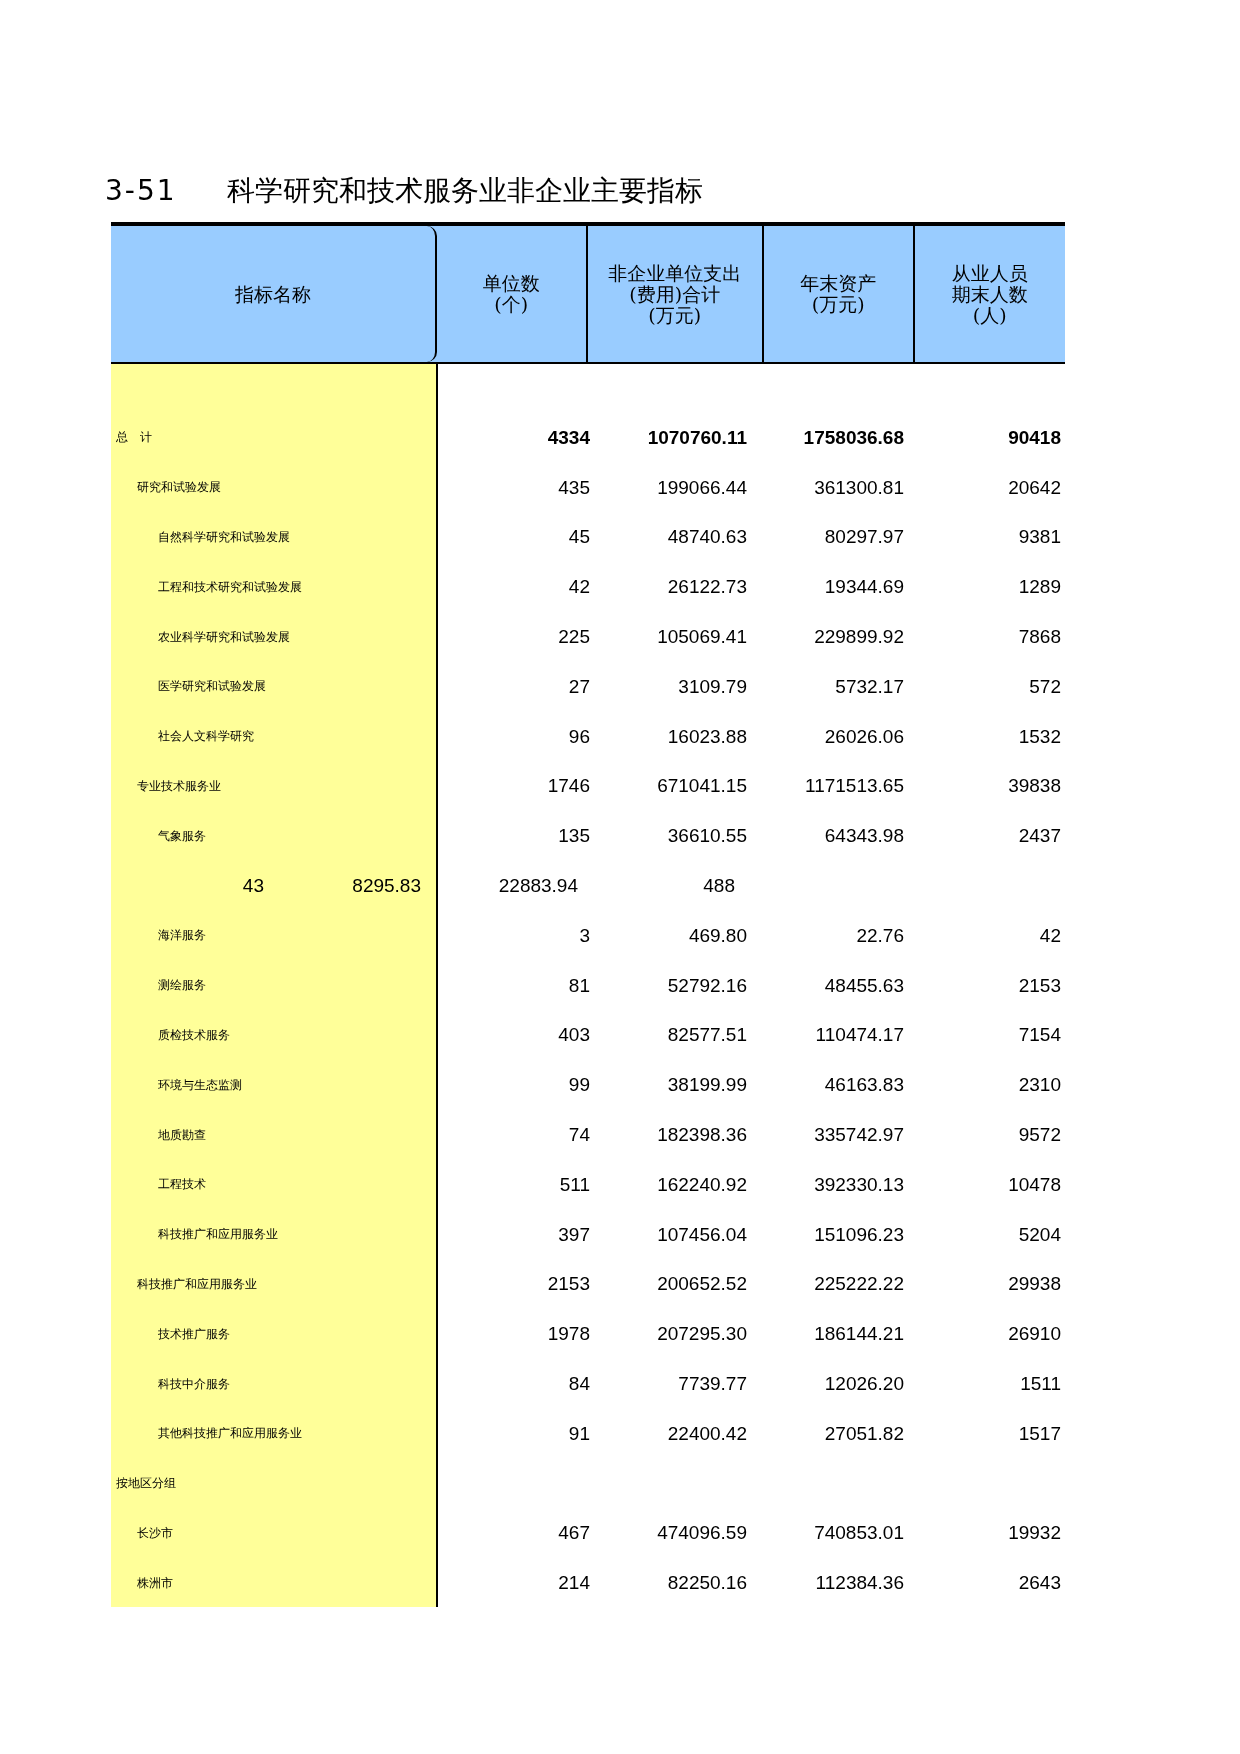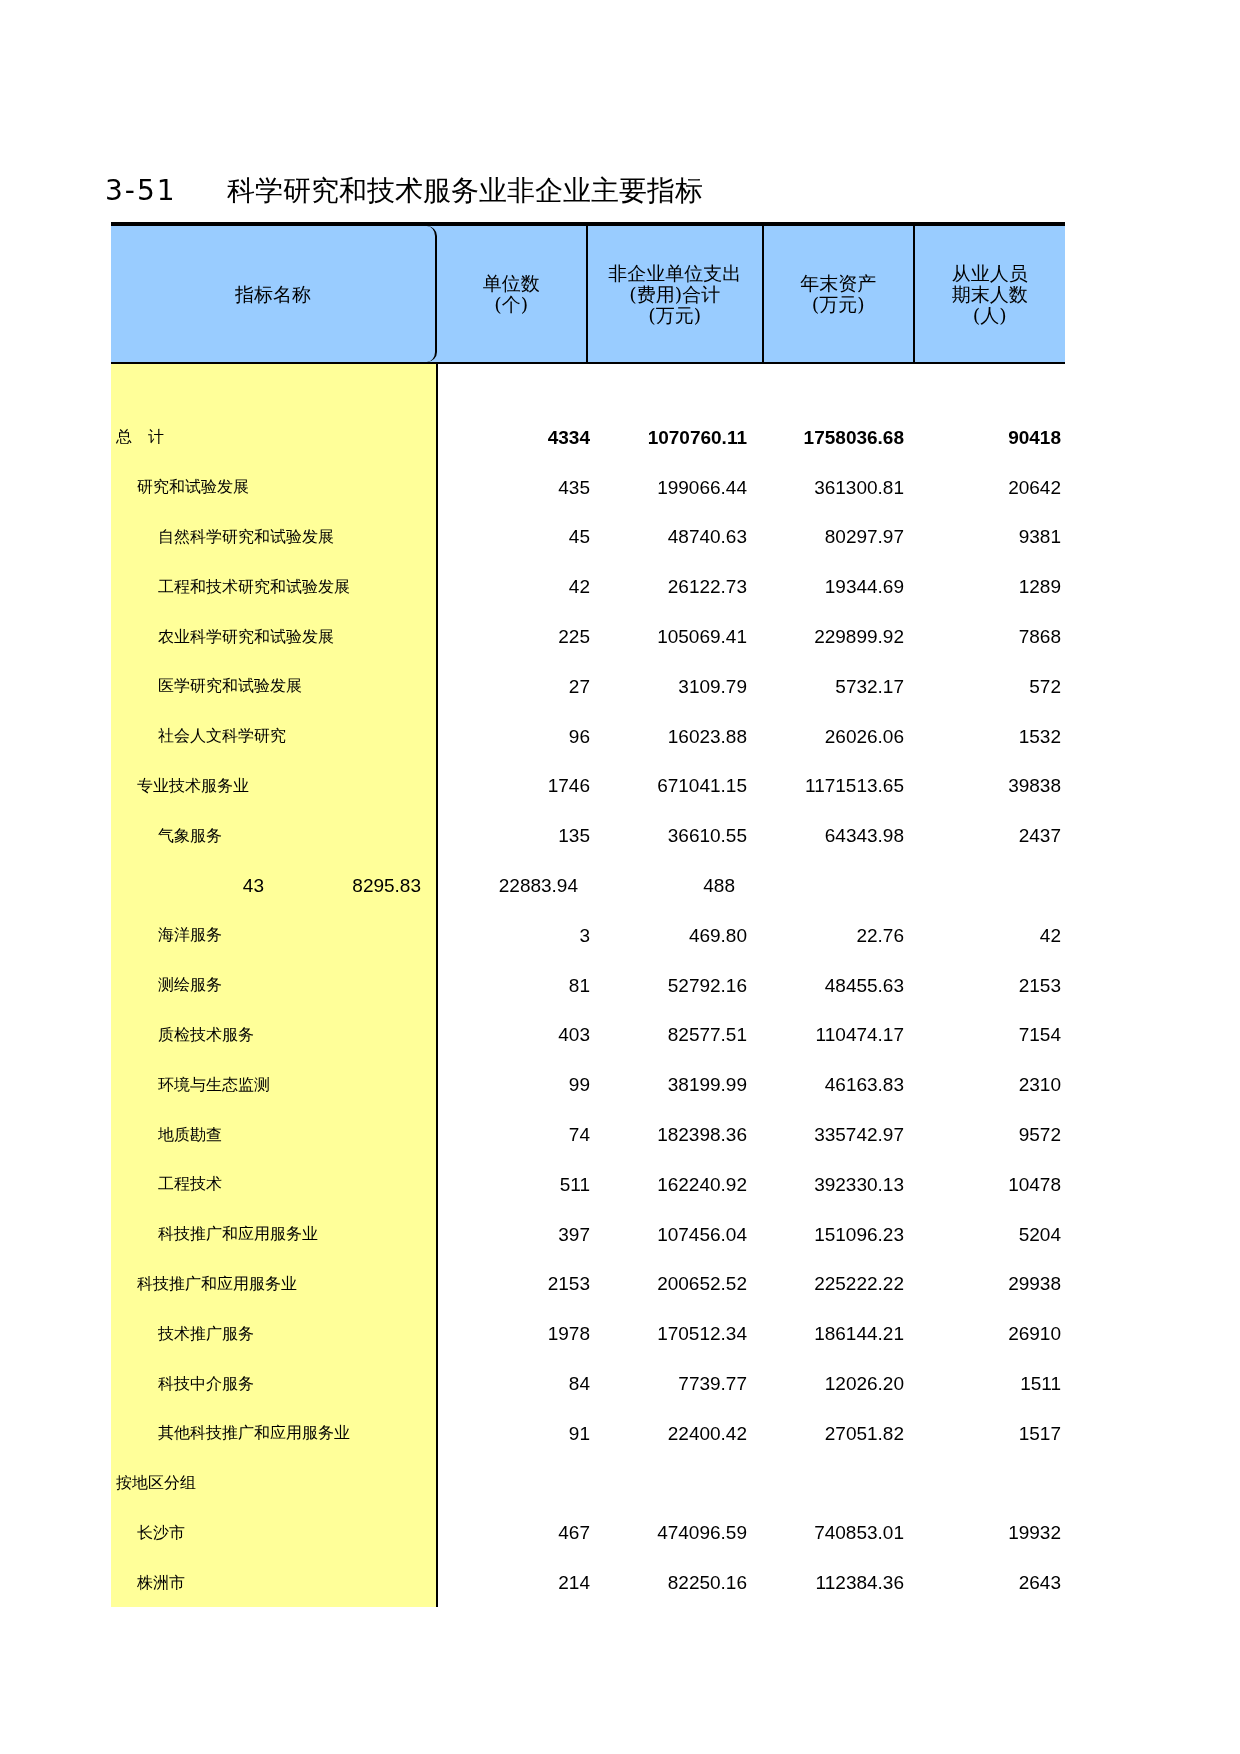--- a/index.html
+++ b/index.html
@@ -16,21 +16,21 @@
            text-align:center; font-family:"DejaVu Serif", serif; font-size:19px; line-height:21px;
            border-right:2px solid #000; white-space:pre-line; }
   .hcell:last-child { border-right:none; }
   .c0 { width:340px;border-radius:10px; } .c1 { width:157px; } .c2 { width:184px; } .c3 { width:157px; } .c4 { width:157px;border-radius:10px; }
 
   .body { position:relative; }
   .namecol { position:absolute; left:0; top:0; width:325px; height:1243px; background:#FFFF99;
              border-right:2px solid #000; }
   .rows { position:relative; padding-top:49px; }
   .row { display:flex; height:49.8px; align-items:center; position:relative; }
-  .row .name { box-sizing:border-box; width:326px; font-family:"DejaVu Serif", serif; font-size:16px;
+  .row .name { box-sizing:border-box; width:326px; font-family:"DejaVu Serif", serif; font-size:12px;
                white-space:nowrap; position:relative; z-index:1; }
   .row .v { box-sizing:border-box; width:157px; text-align:right; padding-right:4px;
             font-family:"Liberation Sans", sans-serif; font-size:19px; position:relative; z-index:1; }
   .row.bold .v { font-weight:bold; }
   .lvl0 { padding-left:5px; }
   .lvl1 { padding-left:26px; }
   .lvl2 { padding-left:47px; }
 </style>
 </head>
 <body>
@@ -178,21 +178,21 @@
         <div class="row">
           <div class="name lvl1">科技推广和应用服务业</div>
           <div class="v">2153</div>
           <div class="v">200652.52</div>
           <div class="v">225222.22</div>
           <div class="v">29938</div>
         </div>
         <div class="row">
           <div class="name lvl2">技术推广服务</div>
           <div class="v">1978</div>
-          <div class="v">170512.34</div>
+          <div class="v">207295.30</div>
           <div class="v">186144.21</div>
           <div class="v">26910</div>
         </div>
         <div class="row">
           <div class="name lvl2">科技中介服务</div>
           <div class="v">84</div>
           <div class="v">7739.77</div>
           <div class="v">12026.20</div>
           <div class="v">1511</div>
         </div>

